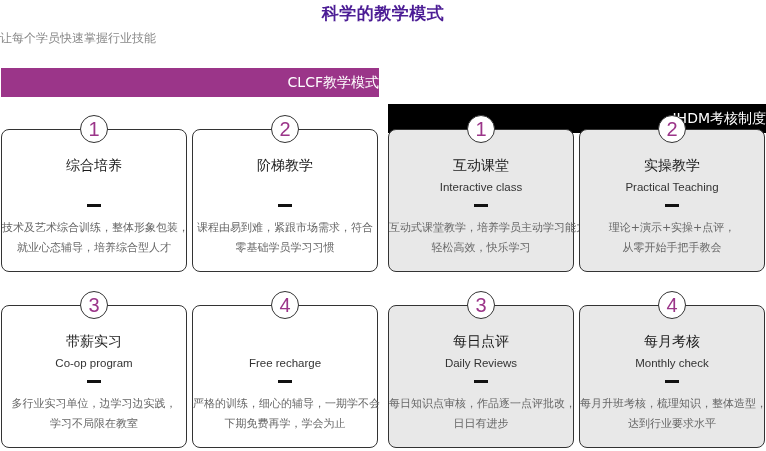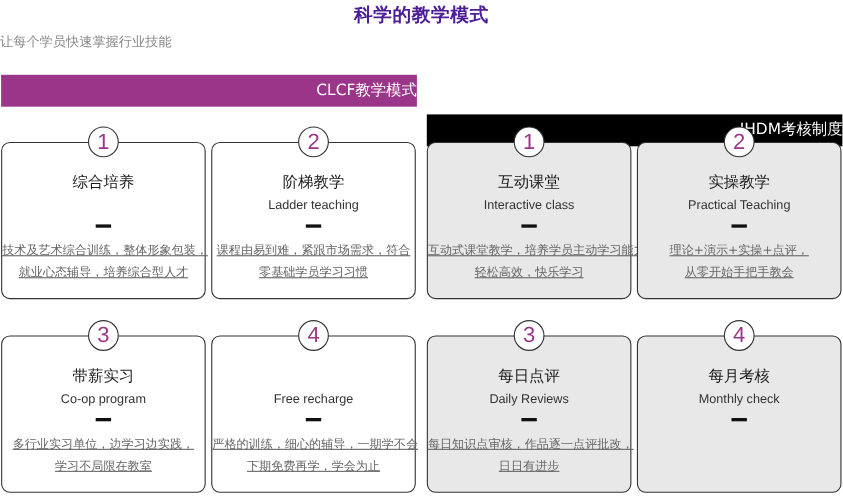--- a/index.html
+++ b/index.html
@@ -40,21 +40,21 @@
   .card .title-en {
     position: absolute; top: 51px; left: 0; width: 100%; text-align: center;
     font-size: 11.5px; color: #333333; font-family: "Liberation Sans", sans-serif;
   }
   .card .dash {
     position: absolute; top: 74px; left: 50%; margin-left: -7px;
     width: 14px; height: 3px; background: #111111;
   }
   .card .desc {
     position: absolute; top: 88px; left: 0; width: 100%; text-align: center;
-    font-size: 11px; color: #666666; line-height: 20px; white-space: nowrap; text-decoration: underline;
+    font-size: 11px; color: #666666; line-height: 20px; white-space: nowrap;
   }
 
   .r1 { top: 129px; height: 143px; }
   .r2 { top: 305px; height: 143px; }
   .c1 { left: 1px; }
   .c2 { left: 192px; }
   .c3 { left: 388px; }
   .c4 { left: 579px; }
 </style>
 </head>
@@ -72,21 +72,20 @@
   <div class="dash"></div>
   <div class="desc">
     <div>技术及艺术综合训练，整体形象包装，</div>
     <div>就业心态辅导，培养综合型人才</div>
   </div>
 </div>
 
 <div class="card r1 c2">
   <div class="num-circle">2</div>
   <div class="title-cn">阶梯教学</div>
-  <div class="title-en">Ladder teaching</div>
   <div class="dash"></div>
   <div class="desc">
     <div>课程由易到难，紧跟市场需求，符合</div>
     <div>零基础学员学习习惯</div>
   </div>
 </div>
 
 <div class="card r2 c1">
   <div class="num-circle">3</div>
   <div class="title-cn">带薪实习</div>
@@ -139,13 +138,17 @@
     <div>每日知识点审核，作品逐一点评批改，</div>
     <div>日日有进步</div>
   </div>
 </div>
 
 <div class="card gray r2 c4">
   <div class="num-circle">4</div>
   <div class="title-cn">每月考核</div>
   <div class="title-en">Monthly check</div>
   <div class="dash"></div>
+  <div class="desc">
+    <div>每月升班考核，梳理知识，整体造型，</div>
+    <div>达到行业要求水平</div>
+  </div>
 </div>
 
 </body></html>

